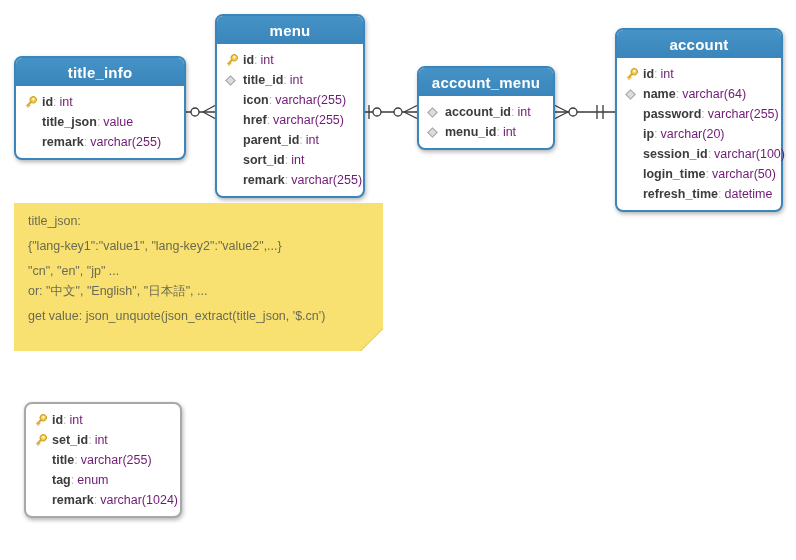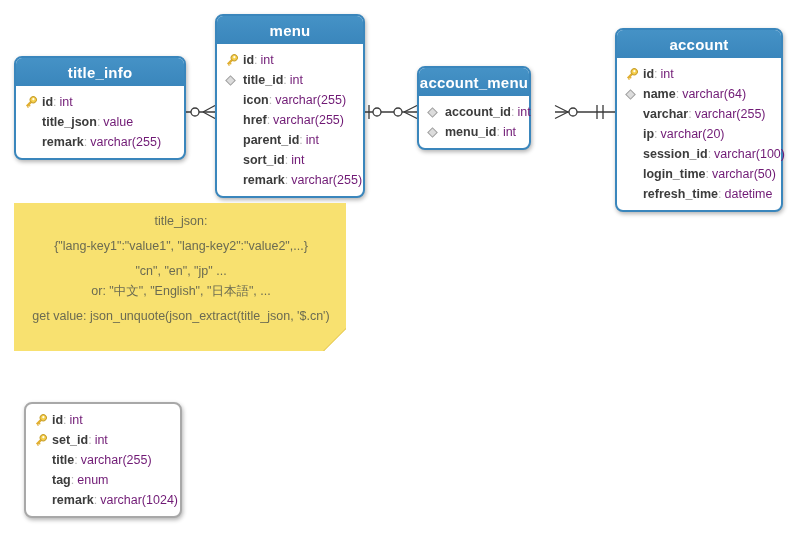--- a/index.html
+++ b/index.html
@@ -28,37 +28,36 @@
   .table.gray .table-header { background:linear-gradient(#cccccc,#bfbfbf); color:#4d4d4d; }
   .table-body { padding:6px 1px 6px 8px; }
   .row { height:20px; display:flex; align-items:center; white-space:nowrap; }
   .row .icon { width:18px; min-width:18px; display:flex; align-items:center; justify-content:flex-start; }
   .fname { font-size:12.5px; font-weight:bold; color:#3c3c3c; }
   .sep   { font-size:12.5px; color:#b2b2b2; margin-right:3px; }
   .ftype { font-size:12.5px; color:#701a75; }
 
   #t-title_info   { left:14px;  top:56px;  width:172px; }
   #t-menu         { left:215px; top:14px;  width:150px; }
-  #t-account_menu { left:417px; top:66px;  width:114px; }
+  #t-account_menu { left:417px; top:66px;  width:138px; }
   #t-account      { left:615px; top:28px;  width:168px; }
   #t-title_info_2 { left:24px;  top:402px; width:158px; }
 
   
   svg.connectors { position:absolute; left:0; top:0; pointer-events:none; }
   .conn-line { stroke:#3a3a3a; stroke-width:1.3; fill:none; }
   .conn-circle { stroke:#3a3a3a; stroke-width:1.3; fill:#ffffff; }
 
   
   .note {
-    position:absolute; left:14px; top:203px; width:332px; height:148px;
+    position:absolute; left:14px; top:203px; width:369px; height:148px;
     background:#f8e170;
     box-shadow:1px 2px 3px rgba(0,0,0,0.22);
     clip-path:polygon(0 0,100% 0,100% calc(100% - 22px),calc(100% - 22px) 100%,0 100%);
     padding:10px 12px 0 14px;
-    text-align:center;
   }
   .note-line { font-size:12.5px; color:#6b6b52; line-height:16px; margin-bottom:9px; }
   .note-line.tight { margin-bottom:4px; }
   .note-fold { position:absolute; right:0; bottom:0; }
 </style>
 </head>
 <body>
 
 <div class="canvas">
 
@@ -230,21 +229,21 @@
             <svg width="11" height="11" viewBox="0 0 11 11">
               <rect x="2.2" y="2.2" width="6.6" height="6.6" transform="rotate(45 5.5 5.5)" fill="#dcdcdc" stroke="#9f9f9f" stroke-width="1"></rect>
             </svg>
           </span>
         <span class="fname">name</span>
           <span class="sep">:</span>
           <span class="ftype">varchar(64)</span>
       </div>
       <div class="row">
         <span class="icon"></span>
-        <span class="fname">varchar</span>
+        <span class="fname">password</span>
           <span class="sep">:</span>
           <span class="ftype">varchar(255)</span>
       </div>
       <div class="row">
         <span class="icon"></span>
         <span class="fname">ip</span>
           <span class="sep">:</span>
           <span class="ftype">varchar(20)</span>
       </div>
       <div class="row">

